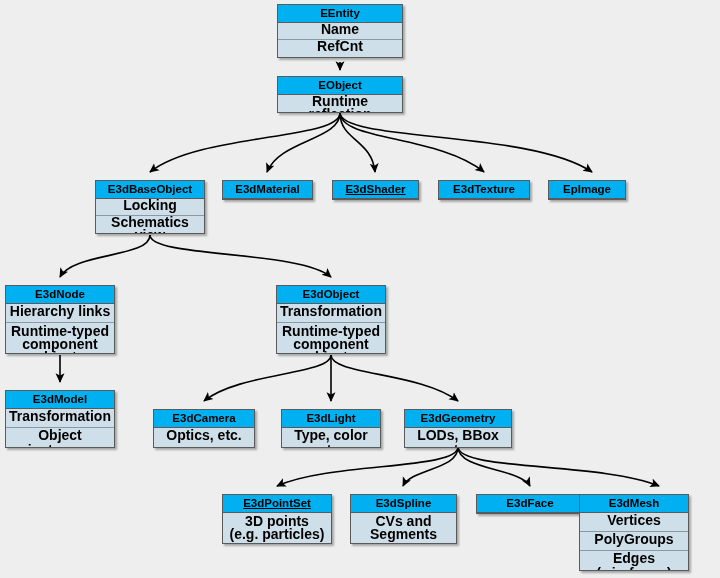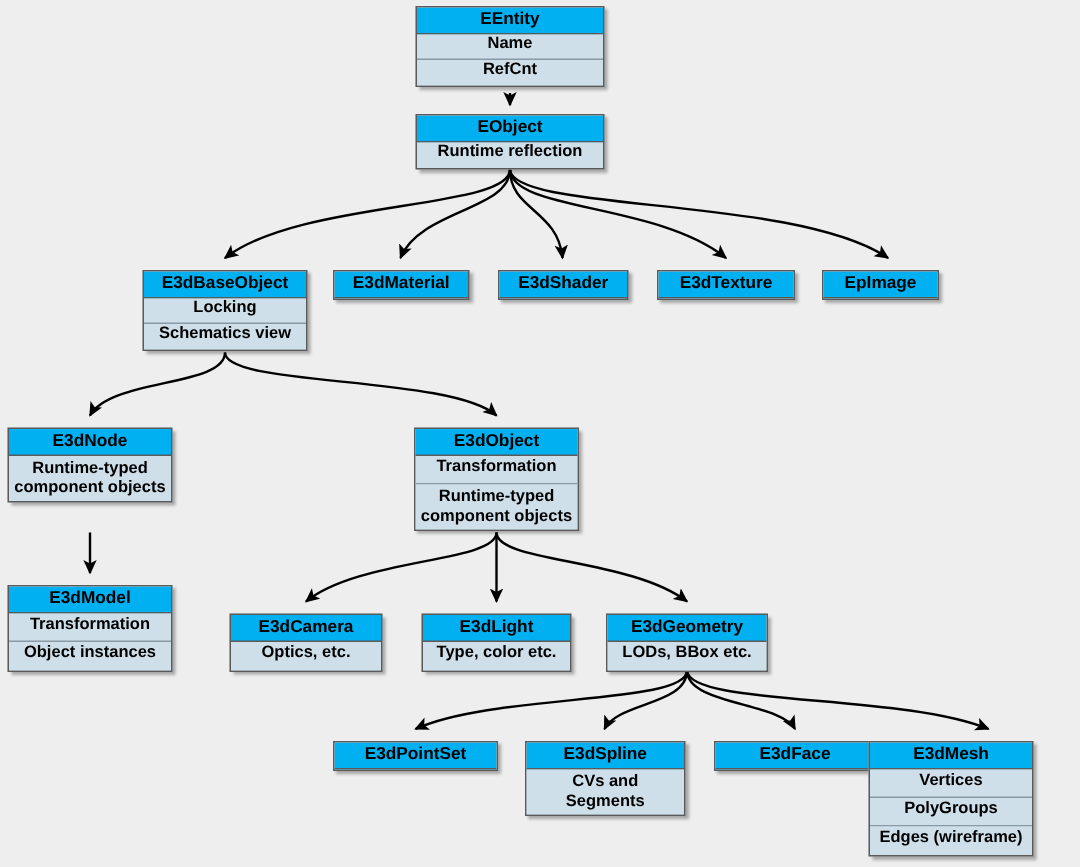--- a/index.html
+++ b/index.html
@@ -47,21 +47,21 @@
     border-bottom: 1px solid #5a5a5a;
     white-space: nowrap;
   }
   .node-rows {
     display: block;
   }
   .node-row {
     background: #cfdfe9;
     color: #000000;
     font-weight: bold;
-    font-size: 11px;
+    font-size: 14px;
     text-align: center;
     line-height: 13px;
     padding: 2px 3px;
     border-bottom: 1px solid #8a9aa4;
     white-space: pre-line;
   }
   .node-row:last-child {
     border-bottom: none;
   }
 </style>
@@ -111,32 +111,33 @@
       <div class="node" style="left: 95px; top: 180px; width: 110px;">
         <div class="node-title" style="height: 17px; line-height: 17px;">E3dBaseObject</div>
         <div class="node-rows">
           <div class="node-row" style="height: 17px; box-sizing: border-box; line-height: 13px; padding-top: 0px; padding-bottom: 0px;">Locking</div>
           <div class="node-row" style="height: 17px; box-sizing: border-box; line-height: 13px; padding-top: 0px; padding-bottom: 0px;">Schematics view</div>
         </div>
       </div>
       <div class="node" style="left: 222px; top: 180px; width: 91px;">
         <div class="node-title" style="height: 17px; line-height: 17px;">E3dMaterial</div>
       </div>
-      <div class="node" style="left: 332px; top: 180px; width: 87px;">
+      <div class="node" style="left: 332px; top: 180px; width: 87px; text-decoration: underline;">
         <div class="node-title" style="height: 17px; line-height: 17px;">E3dShader</div>
       </div>
       <div class="node" style="left: 438px; top: 180px; width: 92px;">
         <div class="node-title" style="height: 17px; line-height: 17px;">E3dTexture</div>
       </div>
       <div class="node" style="left: 548px; top: 180px; width: 78px;">
         <div class="node-title" style="height: 17px; line-height: 17px;">EpImage</div>
       </div>
       <div class="node" style="left: 5px; top: 285px; width: 110px;">
         <div class="node-title" style="height: 17px; line-height: 17px;">E3dNode</div>
         <div class="node-rows">
+          <div class="node-row" style="height: 19px; box-sizing: border-box; line-height: 15px; padding-top: 0px; padding-bottom: 0px;">Hierarchy links</div>
           <div class="node-row" style="height: 30px; box-sizing: border-box; line-height: 13px; padding-top: 2px;">Runtime-typed
 component objects</div>
         </div>
       </div>
       <div class="node" style="left: 276px; top: 285px; width: 110px;">
         <div class="node-title" style="height: 17px; line-height: 17px;">E3dObject</div>
         <div class="node-rows">
           <div class="node-row" style="height: 19px; box-sizing: border-box; line-height: 15px; padding-top: 0px; padding-bottom: 0px;">Transformation</div>
           <div class="node-row" style="height: 30px; box-sizing: border-box; line-height: 13px; padding-top: 2px;">Runtime-typed
 component objects</div>
@@ -161,21 +162,25 @@
           <div class="node-row" style="height: 19px; box-sizing: border-box; line-height: 15px; padding-top: 0px; padding-bottom: 0px;">Type, color etc.</div>
         </div>
       </div>
       <div class="node" style="left: 404px; top: 409px; width: 108px;">
         <div class="node-title" style="height: 17px; line-height: 17px;">E3dGeometry</div>
         <div class="node-rows">
           <div class="node-row" style="height: 19px; box-sizing: border-box; line-height: 15px; padding-top: 0px; padding-bottom: 0px;">LODs, BBox etc.</div>
         </div>
       </div>
       <div class="node" style="left: 222px; top: 494px; width: 110px;">
-        <div class="node-title" style="height: 17px; line-height: 17px;">E3dPointSet</div>
+        <div class="node-title" style="height: 17px; line-height: 17px; text-decoration: underline;">E3dPointSet</div>
+        <div class="node-rows">
+          <div class="node-row" style="height: 30px; box-sizing: border-box; line-height: 13px; padding-top: 2px;">3D points
+(e.g. particles)</div>
+        </div>
       </div>
       <div class="node" style="left: 350px; top: 494px; width: 107px;">
         <div class="node-title" style="height: 17px; line-height: 17px;">E3dSpline</div>
         <div class="node-rows">
           <div class="node-row" style="height: 30px; box-sizing: border-box; line-height: 13px; padding-top: 2px;">CVs and Segments</div>
         </div>
       </div>
       <div class="node" style="left: 476px; top: 494px; width: 108px;">
         <div class="node-title" style="height: 17px; line-height: 17px;">E3dFace</div>
       </div>

